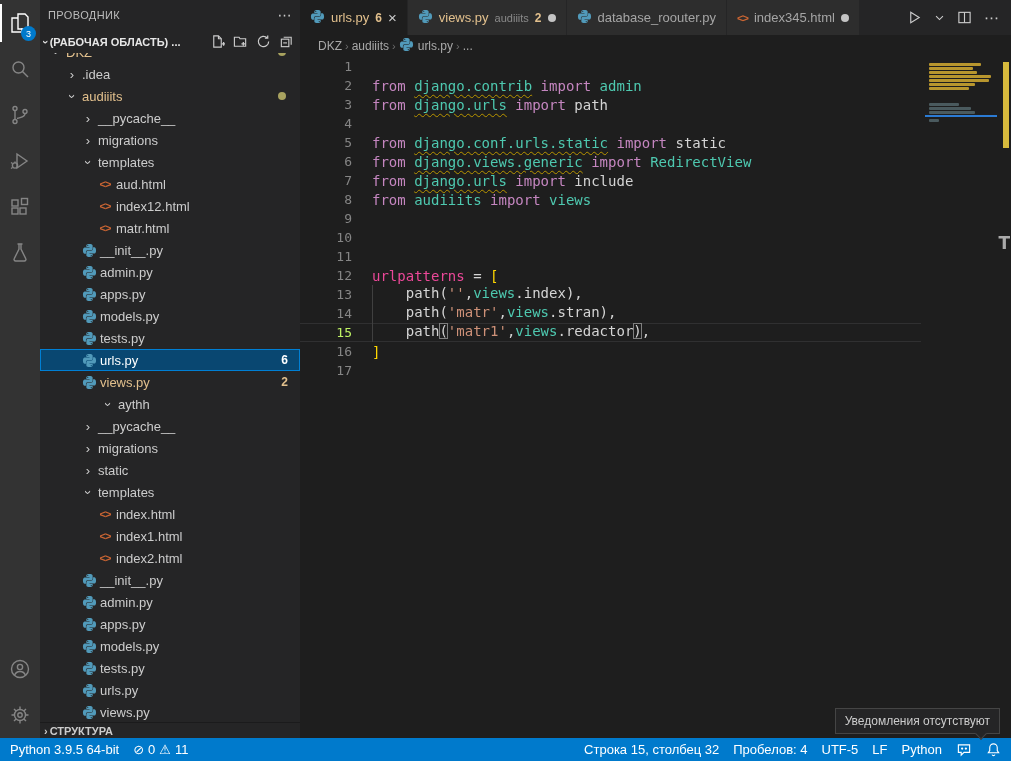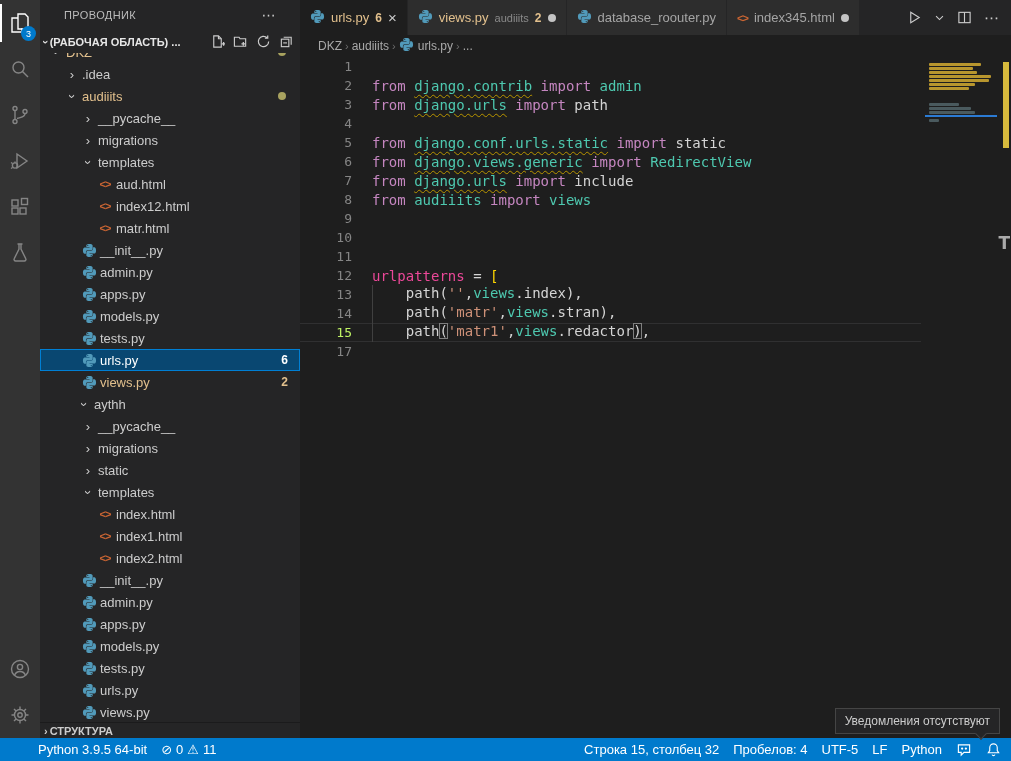--- a/index.html
+++ b/index.html
@@ -14,21 +14,21 @@
              position:relative; color:#858585; cursor:pointer; }
   .ab-item.active { color:#ffffff; }
   .ab-item.active::before { content:""; position:absolute; left:0; top:4px; bottom:4px; width:2px; background:#ffffff; }
   .ab-badge { position:absolute; right:4px; bottom:5px; min-width:15px; height:15px; border-radius:50%;
               background:#007acc; color:#fff; font-size:9px; display:flex; align-items:center; justify-content:center; }
   .ab-spacer { flex:1; }
   .ab-item svg { display:block; }
 
   
   .sidebar { width:260px; background:#252526; display:flex; flex-direction:column; color:#cccccc; }
-  .sb-title { height:30px; display:flex; align-items:center; padding:0 24px; font-size:11px;
+  .sb-title { height:30px; display:flex; align-items:center; padding:0 8px; font-size:11px;
               letter-spacing:.4px; color:#bbbbbb; }
   .sb-title .more { margin-left:auto; font-size:14px; color:#cccccc; cursor:pointer; }
   .ws-row { height:23px; display:flex; align-items:center; padding:0 6px 0 4px; font-size:11px; font-weight:bold;
             color:#e7e7e7; }
   .ws-row .tw { margin-right:2px; }
   .ws-label { white-space:nowrap; overflow:hidden; }
   .ws-actions { margin-left:auto; display:flex; gap:8px; }
   .ws-actions span { cursor:pointer; display:flex; align-items:center; }
   .tree { flex:1; overflow:hidden; position:relative; }
   .row { height:22px; display:flex; align-items:center; font-size:13px; cursor:pointer;
@@ -90,21 +90,21 @@
   .mm-code { background:#4a5a5e; }
   .mm-current { position:absolute; left:0; width:72px; height:2px; background:#2b7bd4; }
   .overview-ruler { position:absolute; top:0; right:0; width:14px; height:100%; }
   .ov-warn { position:absolute; right:2px; top:5px; width:6px; height:86px; background:#d7ba3d; }
   .ov-marker { position:absolute; right:1px; top:176px; color:#aaaaaa; font-size:17px;
                font-weight:bold; font-family:"DejaVu Sans", sans-serif; }
 
   
   .status-bar { height:23px; background:#007acc; color:#ffffff; display:flex; align-items:center;
                 font-size:13px; padding:0 10px; }
-  .st-left { display:flex; align-items:center; gap:14px;margin-left:28px; }
+  .st-left { display:flex; align-items:center; gap:14px; }
   .st-right { margin-left:auto; display:flex; align-items:center; gap:14px; }
   .st-item { display:flex; align-items:center; gap:5px; cursor:pointer; white-space:nowrap; }
   .st-icon { display:flex; align-items:center; }
   .problems { display:flex; align-items:center; gap:4px; }
   .glyph { font-family:"DejaVu Sans", sans-serif; }
 
   
   .tooltip { position:absolute; right:11px; bottom:27px; background:#252526; border:1px solid #454545;
              color:#cccccc; font-size:12px; padding:5px 9px; z-index:10; }
   .tooltip .caret { position:absolute; right:14px; bottom:-5px; width:8px; height:8px; background:#252526;
@@ -316,21 +316,21 @@
           <div class="row modified" style="padding-left: 40px;">
             <span class="ficon">
               <svg width="15" height="15" viewBox="0 0 32 32">
                 <path fill="#519aba" d="M15.9 2.1c-7.1 0-6.6 3.1-6.6 3.1v3.2h6.7v1H6.6S2 8.8 2 16c0 7.2 4 6.9 4 6.9h2.4v-3.3s-.1-4 3.9-4H19s3.7.1 3.7-3.6V5.9s.6-3.8-6.8-3.8zm-3.6 2a1.2 1.2 0 1 1 0 2.4 1.2 1.2 0 0 1 0-2.4z"></path>
                 <path fill="#519aba" d="M16.1 29.9c7.1 0 6.6-3.1 6.6-3.1v-3.2H16v-1h9.4s4.6.6 4.6-6.6c0-7.2-4-6.9-4-6.9h-2.4v3.3s.1 4-3.9 4H13s-3.7-.1-3.7 3.6v6.1s-.6 3.8 6.8 3.8zm3.6-2a1.2 1.2 0 1 1 0-2.4 1.2 1.2 0 0 1 0 2.4z"></path>
               </svg>
             </span>
             <span class="lbl">views.py</span>
             <span class="badge">2</span>
           </div>
-          <div class="row" style="padding-left: 36px;">
+          <div class="row" style="padding-left: 36px; margin-left: 24px;">
             <span class="tw open">›</span>
             <span class="lbl">aythh</span>
           </div>
           <div class="row" style="padding-left: 40px;">
             <span class="tw">›</span>
             <span class="lbl">__pycache__</span>
           </div>
           <div class="row" style="padding-left: 40px;">
             <span class="tw">›</span>
             <span class="lbl">migrations</span>
@@ -562,20 +562,24 @@
               <span class="ln">13</span>
               <span class="lc"><span class="ind"></span><span class="pl">path(</span><span class="str">''</span><span class="pl">,</span><span class="mod">views</span><span class="pl">.index</span><span class="pl">),</span></span>
             </div>
             <div class="line">
               <span class="ln">14</span>
               <span class="lc"><span class="ind"></span><span class="pl">path(</span><span class="str">'matr'</span><span class="pl">,</span><span class="mod">views</span><span class="pl">.stran</span><span class="pl">),</span></span>
             </div>
             <div class="line current">
               <span class="ln">15</span>
               <span class="lc"><span class="ind"></span><span class="pl">path</span><span class="pl box">(</span><span class="str">'matr1'</span><span class="pl">,</span><span class="mod">views</span><span class="pl">.redactor</span><span class="pl box">)</span><span class="pl">,</span></span>
+            </div>
+            <div class="line">
+              <span class="ln">16</span>
+              <span class="lc"><span class="gold">]</span></span>
             </div>
             <div class="line">
               <span class="ln">17</span>
               <span class="lc"></span>
             </div>
           </div>
 
         <div class="minimap">
           <div class="mm-bar mm-imports" style="top:6px;  width:52px;"></div>
           <div class="mm-bar mm-imports" style="top:10px; width:44px;"></div>

